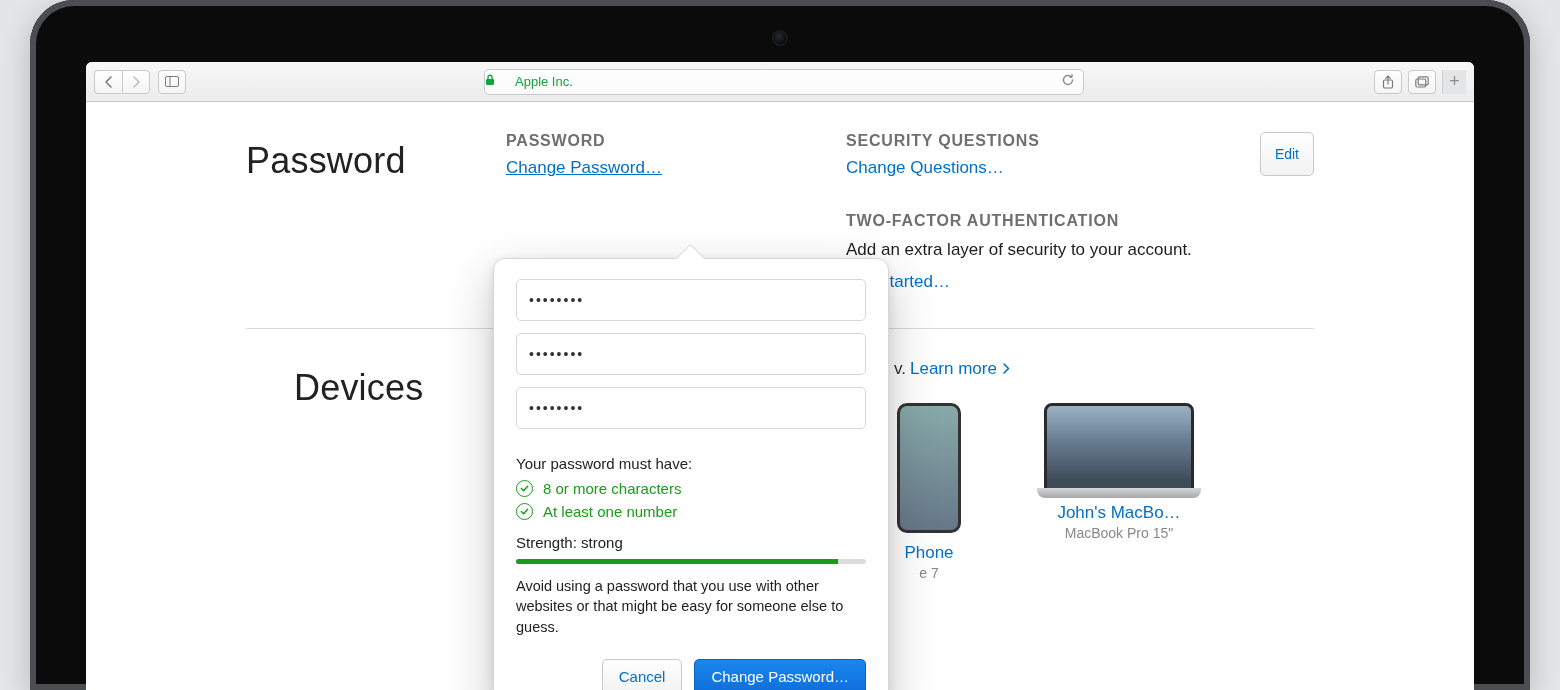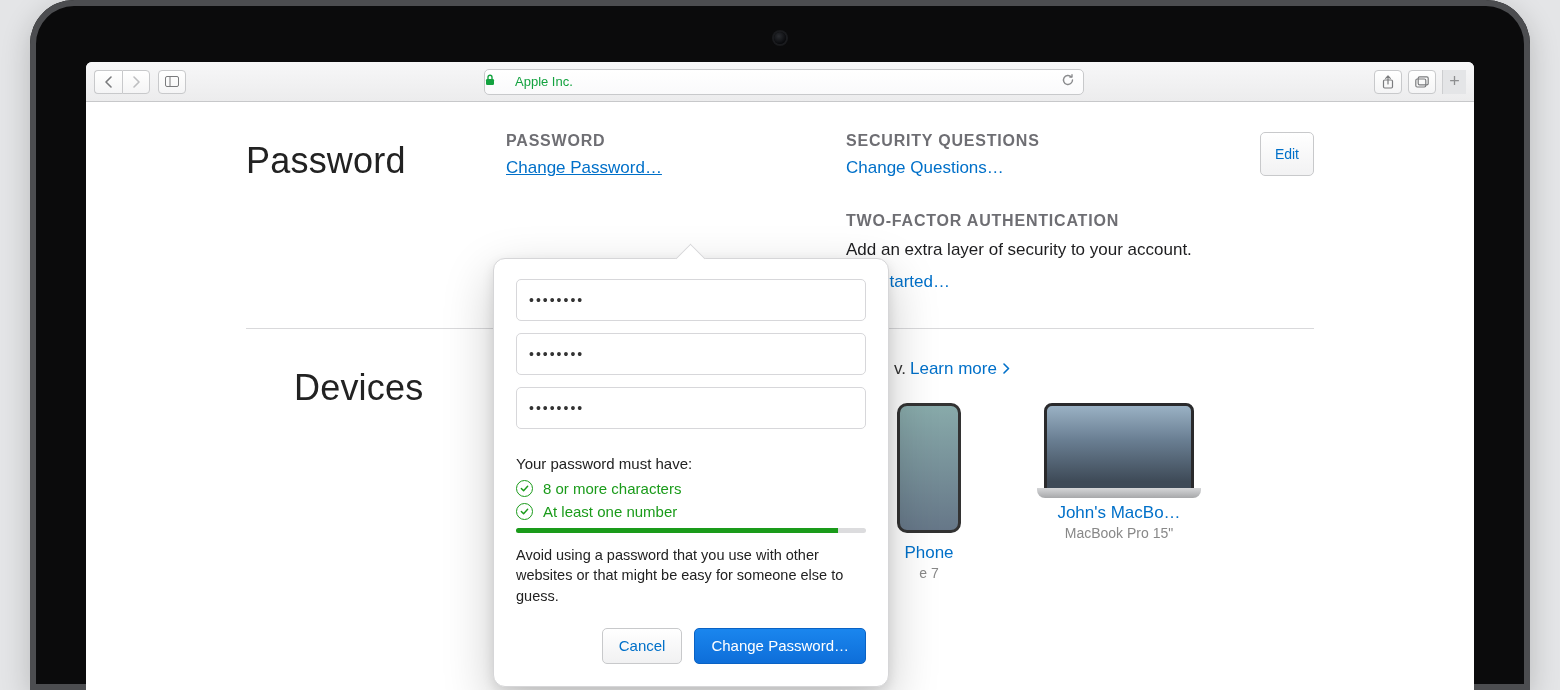--- a/index.html
+++ b/index.html
@@ -224,20 +224,21 @@
         <span>8 or more characters</span>
       </div>
       <div class="req">
         <span class="check-icon">
             <svg viewBox="0 0 10 10">
               <path d="M1.5 5 4 7.5 8.5 2.5" fill="none" stroke="#1a9b1a" stroke-width="1.6" stroke-linecap="round" stroke-linejoin="round"></path>
             </svg>
           </span>
         <span>At least one number</span>
       </div>
+      <div class="strength-row">Strength: strong</div>
       <div class="strength-bar">
           <div></div>
         </div>
       <div class="advice">Avoid using a password that you use with other websites or that might be easy for someone else to guess.</div>
       <div class="btn-row">
         <button class="btn btn-cancel">Cancel</button>
         <button class="btn btn-primary">Change Password…</button>
       </div>
     </div>
 

